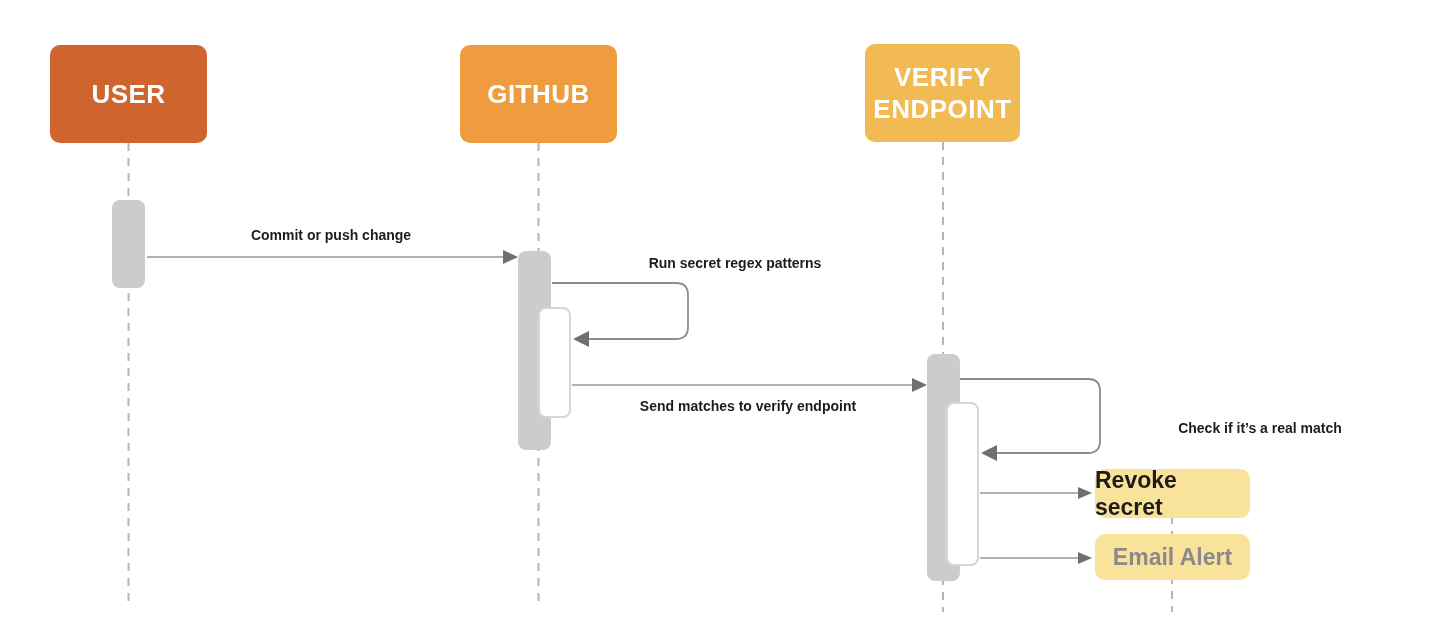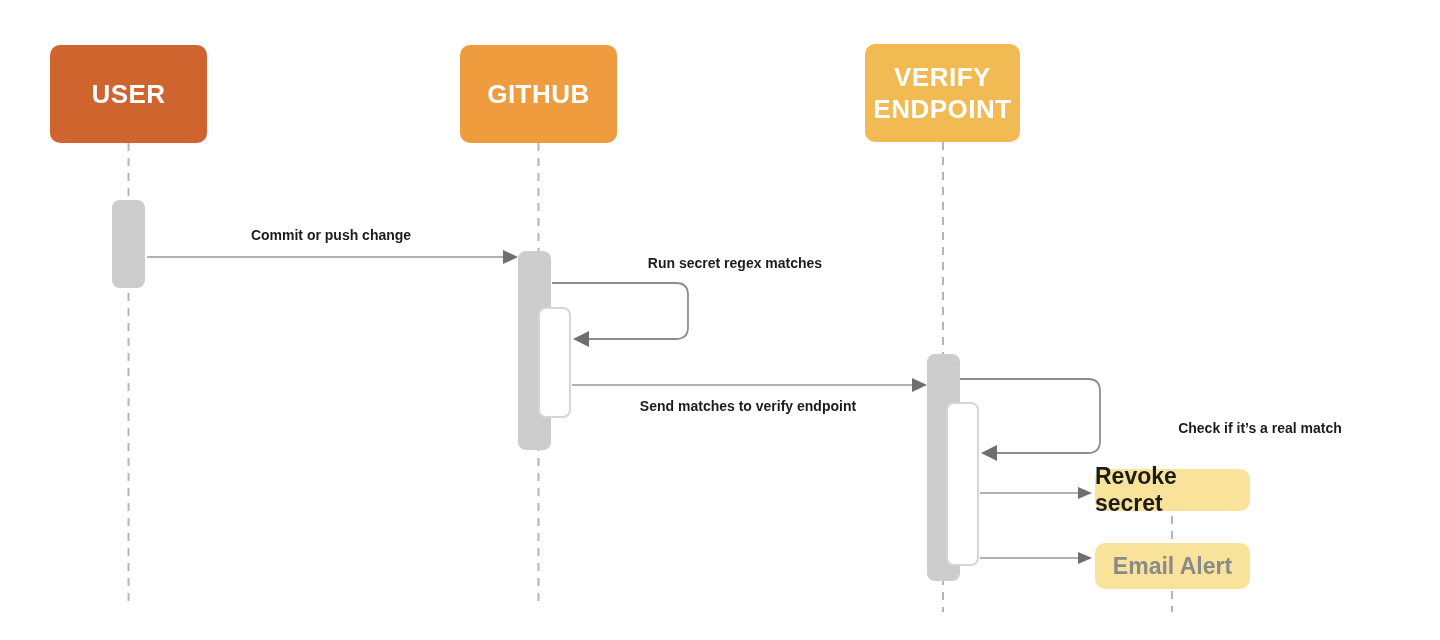--- a/index.html
+++ b/index.html
@@ -118,25 +118,25 @@
   <div class="actor-box user" style="left:50px;top:45px;width:157px;height:98px;">
     <span>USER</span>
   </div>
   <div class="actor-box github" style="left:460px;top:45px;width:157px;height:98px;">
     <span>GITHUB</span>
   </div>
   <div class="actor-box verify" style="left:865px;top:44px;width:155px;height:98px;">
     <span>VERIFY ENDPOINT</span>
   </div>
 
-  <div class="note-box" style="left:1095px;top:469px;width:155px;height:42px;">
+  <div class="note-box" style="left:1095px;top:469px;width:155px;height:49px;">
     <span>Revoke secret</span>
   </div>
-  <div class="note-box muted" style="left:1095px;top:534px;width:155px;height:46px;margin-top:9px;">
+  <div class="note-box muted" style="left:1095px;top:534px;width:155px;height:46px;">
     <span>Email Alert</span>
   </div>
 
   <div class="msg-label" style="left:331px;top:235px;">Commit or push change</div>
-  <div class="msg-label" style="left:735px;top:263px;">Run secret regex matches</div>
+  <div class="msg-label" style="left:735px;top:263px;">Run secret regex patterns</div>
   <div class="msg-label" style="left:748px;top:366px;margin-top:40px;">Send matches to verify endpoint</div>
   <div class="msg-label" style="left:1260px;top:402px;margin-top:26px;">Check if it’s a real match</div>
 
 </div>
 
 </body></html>

